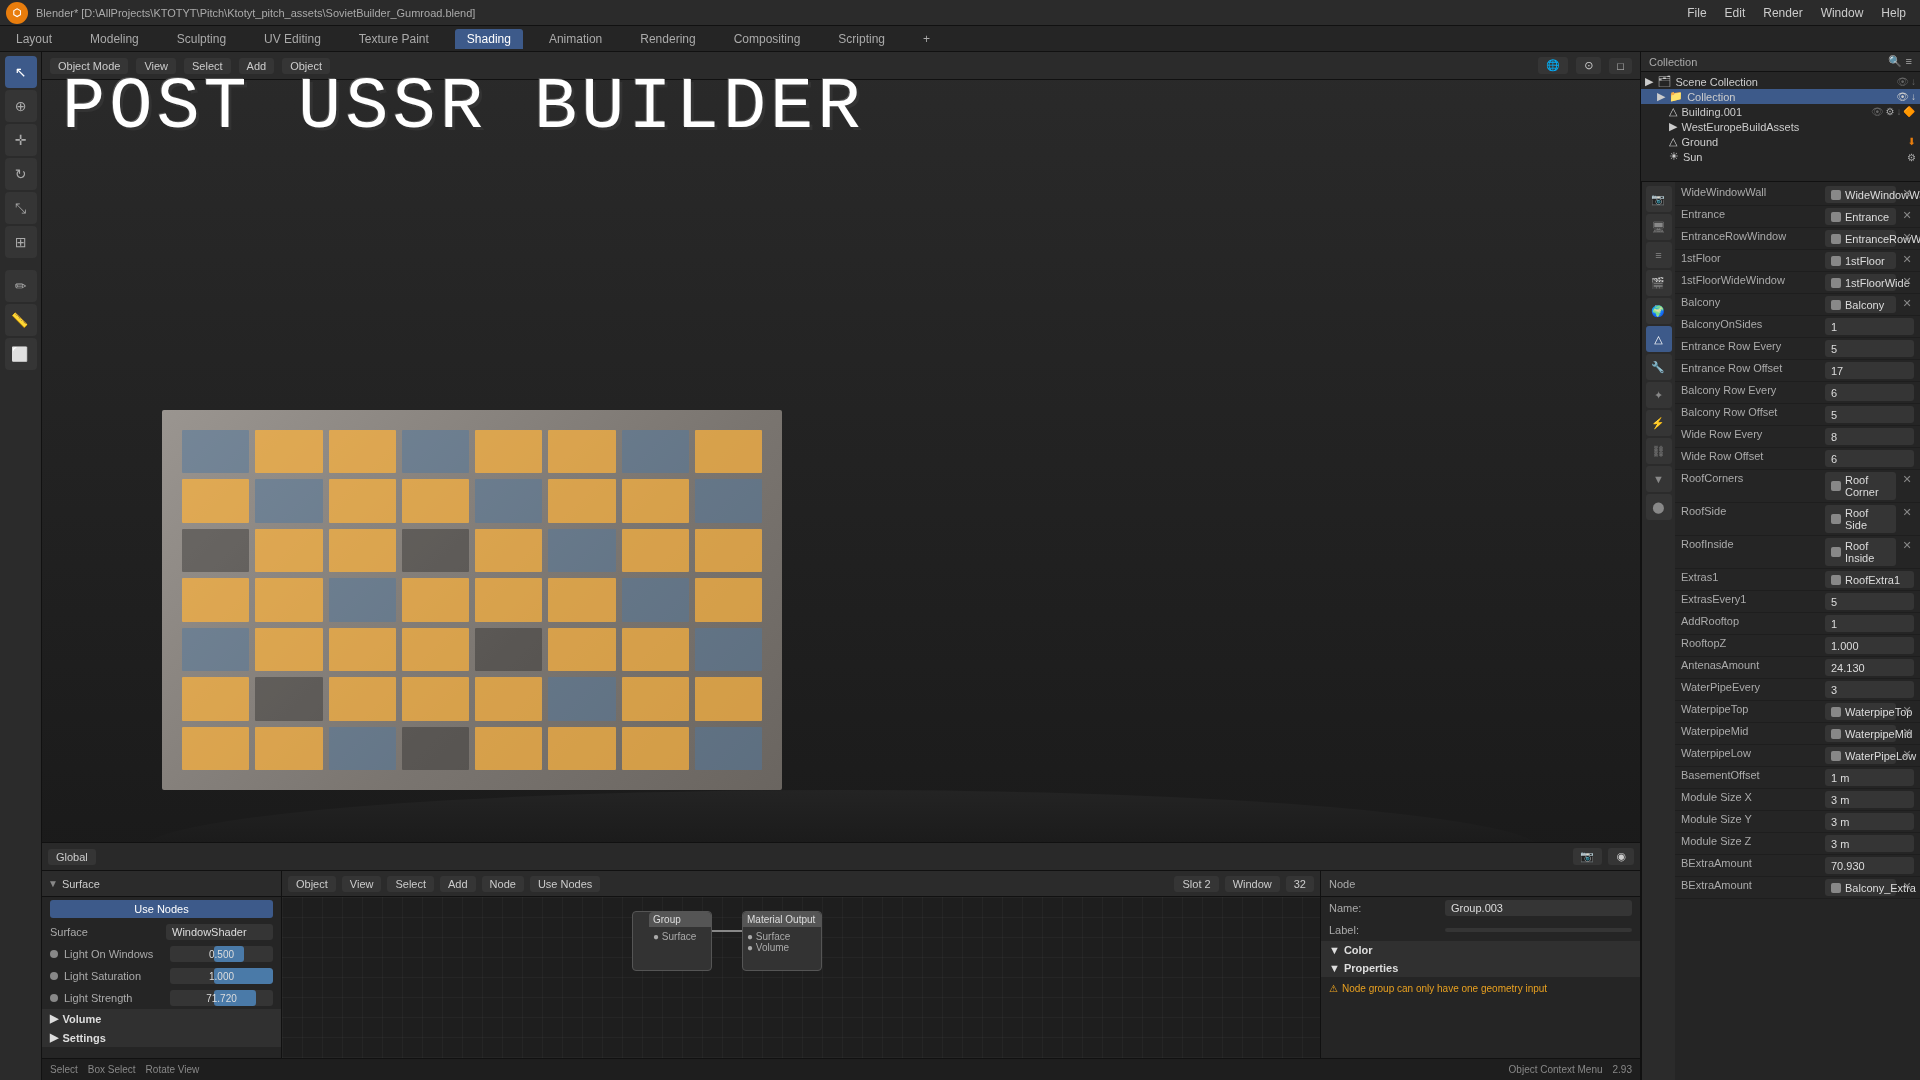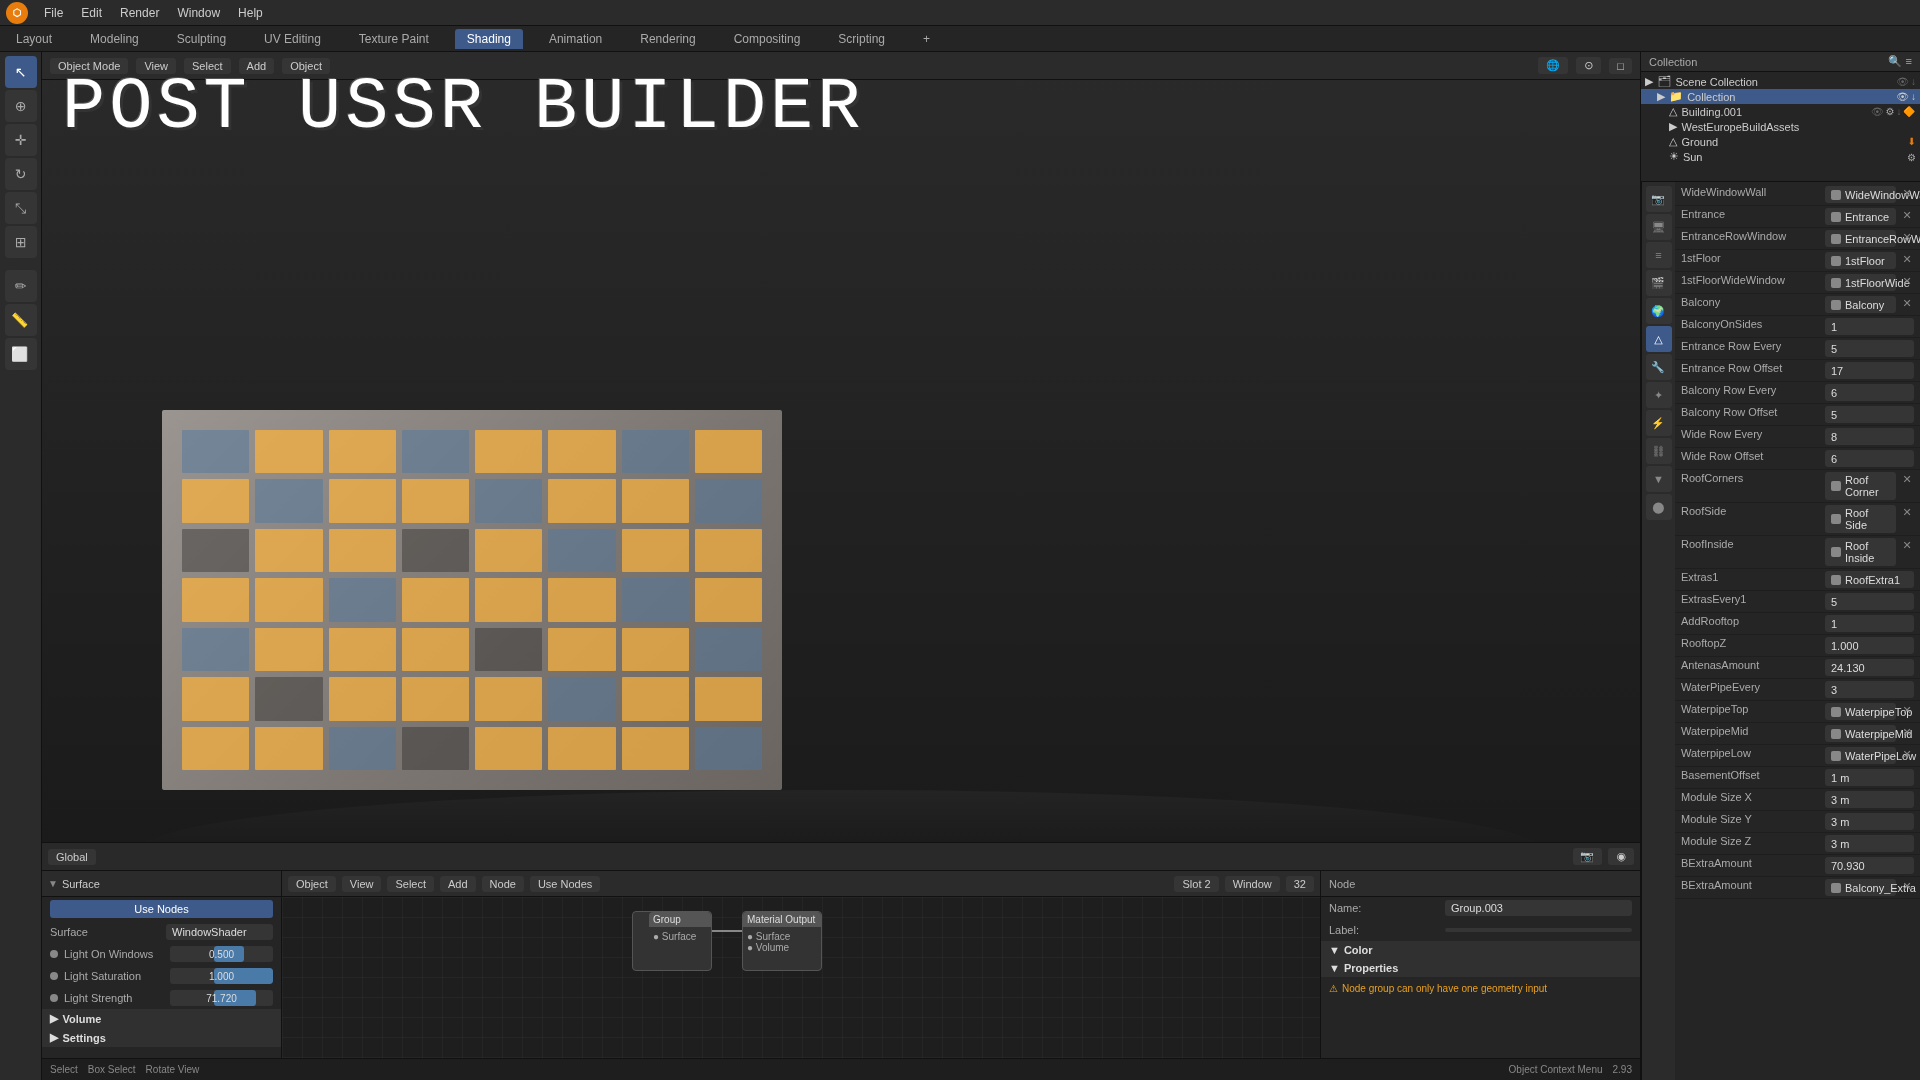--- a/index.html
+++ b/index.html
@@ -459,20 +459,21 @@
       height: 100px;
       background: linear-gradient(180deg, #2a2a2a, #1a1a1a);
       clip-path: ellipse(700px 60px at 50% 100%);
     }
   </style>
 </head>
 <body>
 
 <div id="top-menu">
   <div class="menu-logo">⬡</div>
+  <span class="title-bar-text">Blender* [D:\AllProjects\KTOTYT\Pitch\Ktotyt_pitch_assets\SovietBuilder_Gumroad.blend]</span>
   <div class="menu-item">File</div>
   <div class="menu-item">Edit</div>
   <div class="menu-item">Render</div>
   <div class="menu-item">Window</div>
   <div class="menu-item">Help</div>
 </div>
 
 <div id="workspace-tabs">
   <div class="ws-tab">Layout</div>
   <div class="ws-tab">Modeling</div>

